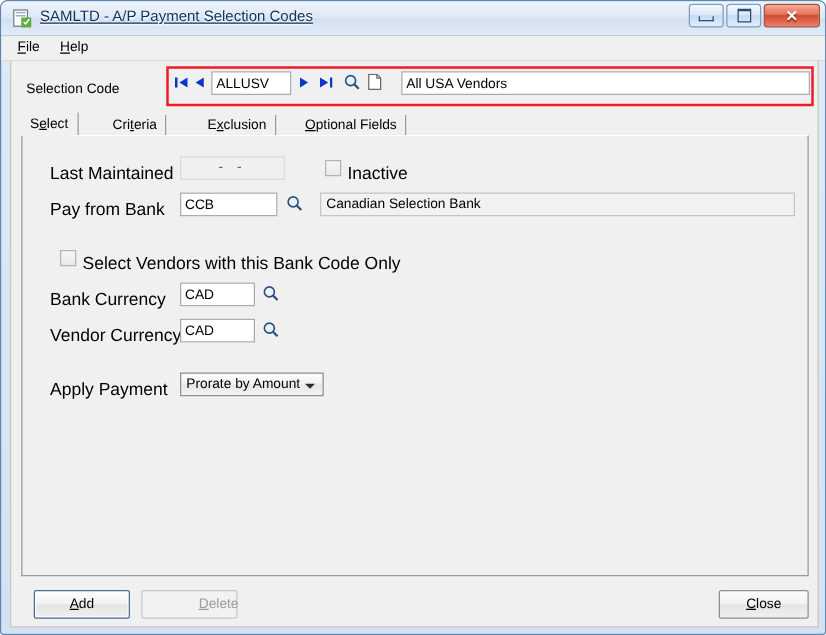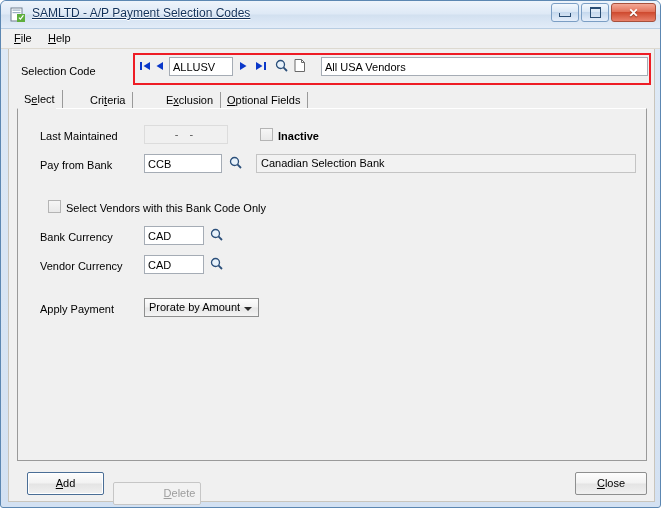--- a/index.html
+++ b/index.html
@@ -204,21 +204,21 @@
   .tabpanel::before {
     content: "";
     position: absolute;
     left: 0; top: -1px;
     width: 38px; height: 1px;
     background: #f0f0f0;
   }
   
   .f-lbl {
     position: absolute;
-    font-size: 11px;
+    font-size: 14px;
     color: #000000;
     white-space: nowrap;
   }
   .ro-input {
     position: absolute;
     box-sizing: border-box;
     border: 1px solid #dcdcdc;
     background: #f0f0f0;
     font-size: 11px;
     color: #555555;
@@ -278,21 +278,21 @@
   .btn.default {
     border: 1px solid #4a6e96;
     box-shadow: inset 0 0 0 1px #ffffff;
   }
   .btn.disabled {
     color: #9d9d9d;
     border: 1px solid #c6c6c6;
     background: #f2f2f2;
   }
   .btn-add    { left: 18px;  top: 423px; width: 77px; }
-  .btn-delete { left: 104px; top: 433px; width: 88px; padding-left: 45px; }
+  .btn-delete { left: 104px; top: 423px; width: 77px; padding-left: 45px; }
   .btn-close  { left: 566px; top: 423px; width: 72px; }
 </style>
 </head>
 <body>
 
 <div class="app-window">
 
   <div class="titlebar">
     <span class="title-icon">
       <svg width="17" height="17" viewBox="0 0 17 17">
@@ -366,30 +366,30 @@
         <path d="M7.5 0.5 L7.5 3.5 L10.5 3.5" fill="none" stroke="#6a6a6a" stroke-width="1"></path>
       </svg>
     </span>
 
     <input class="txt-input sel-desc-input" value="All USA Vendors" style="">
 
     <div class="tabstrip">
       <span class="tab active" style="left:0px;">S<u>e</u>lect</span>
       <span class="tab" style="left:66px;">Cri<u>t</u>eria</span>
       <span class="tab" style="left:142px;">E<u>x</u>clusion</span>
-      <span class="tab" style="left:203px;"><u>O</u>ptional Fields</span>
+      <span class="tab" style="left:220px;"><u>O</u>ptional Fields</span>
     </div>
 
     <div class="tabpanel">
 
       <span class="f-lbl" style="left:22px; top:21px;">Last Maintained</span>
       <div class="ro-input" style="left:126px; top:16px; width:84px; height:19px; text-align:center; letter-spacing:4px;">-   -</div>
 
       <span class="cbox" style="left:242px; top:19px;"></span>
-      <span class="f-lbl" style="left:260px; top:21px;font-weight:bold;">Inactive</span>
+      <span class="f-lbl" style="left:260px; top:21px;">Inactive</span>
 
       <span class="f-lbl" style="left:22px; top:50px;">Pay from Bank</span>
       <input class="txt-input" style="left: 126px; top: 45px; width: 78px; height: 19px;" value="CCB">
       <span class="icon-btn" style="left:211px; top:47px;">
         <svg class="mag" width="13" height="13" viewBox="0 0 13 13">
           <circle cx="5.5" cy="5.5" r="4" fill="#e8f2fb" stroke="#2b4f7a" stroke-width="1.3"></circle>
           <line x1="8.4" y1="8.4" x2="12" y2="12" stroke="#2b4f7a" stroke-width="1.8"></line>
         </svg>
       </span>
       <div class="desc-ro" style="left:238px; top:45px; width:380px; height:19px;">Canadian Selection Bank</div>

